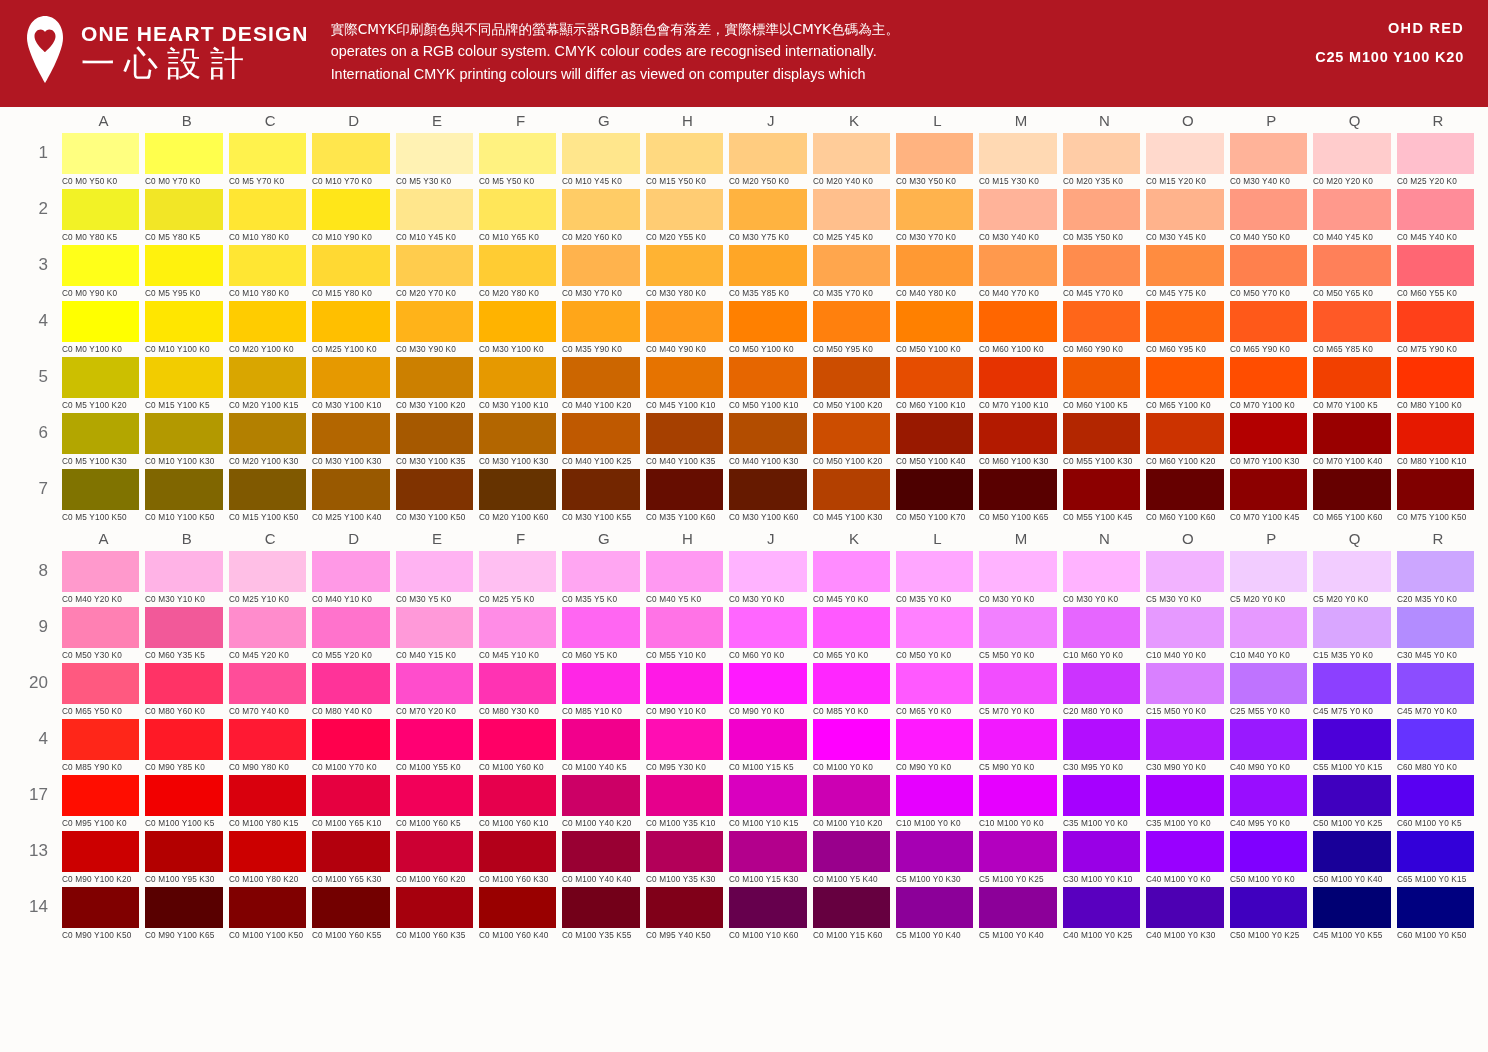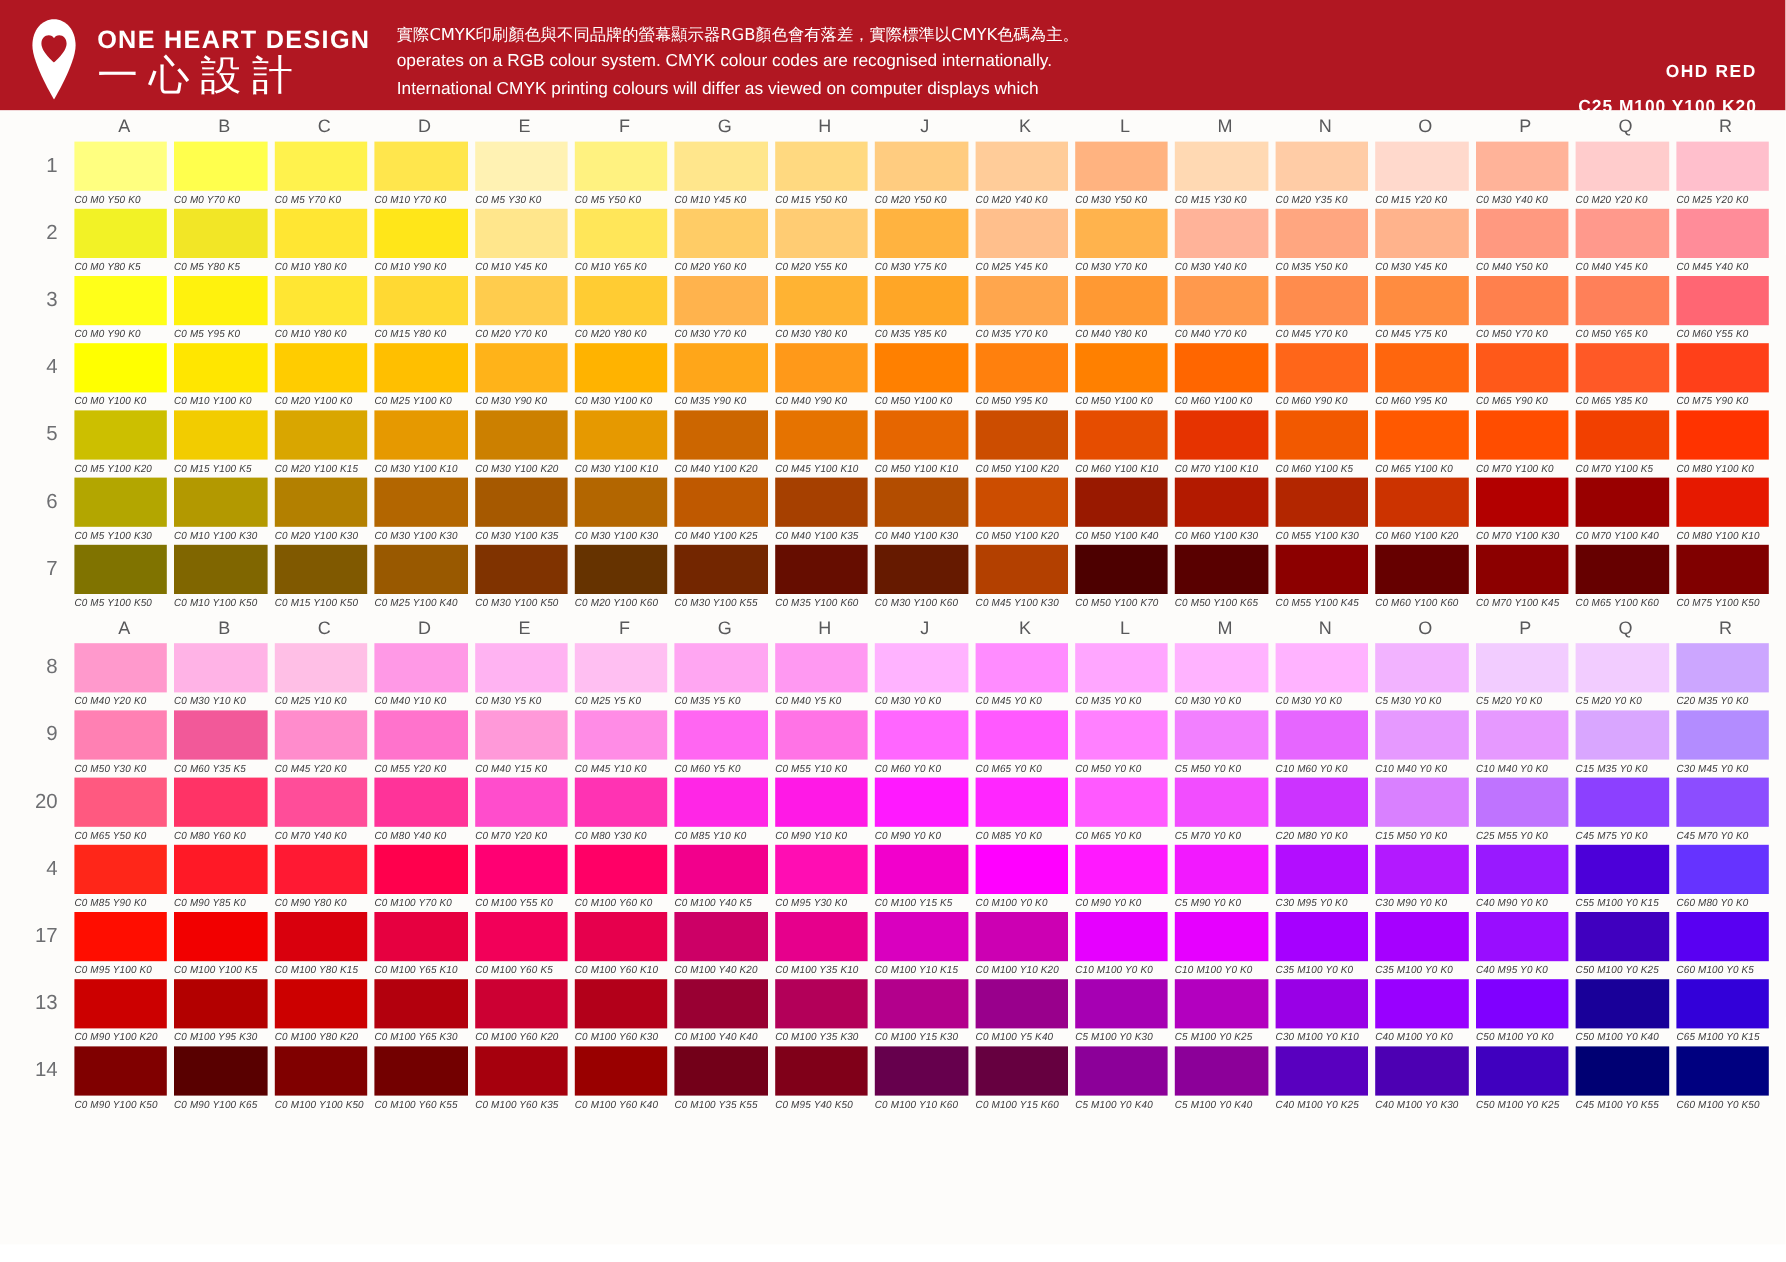--- a/index.html
+++ b/index.html
@@ -9,21 +9,21 @@
     width: 1488px; height: 1052px;
     background: #ffffff;
     font-family: "Liberation Sans", "DejaVu Sans", sans-serif;
     overflow: hidden;
   }
 
   
   #header {
     position: relative;
     width: 1488px;
-    height: 92px;
+    height: 107px;
     background: #b11722;
     color: #ffffff;
     display: flex;
     align-items: flex-start;
   }
   #brand {
     display: flex;
     align-items: center;
     padding: 12px 0 0 22px;
     flex: 0 0 auto;
@@ -59,21 +59,21 @@
     white-space: nowrap;
   }
   #notice .zh {
     font-family: "DejaVu Sans", "Liberation Sans", sans-serif;
     font-size: 13.6px;
   }
 
   #spot {
     flex: 0 0 auto;
     text-align: right;
-    padding: 52px 24px 0 0;
+    padding: 20px 24px 0 0;
     margin-left: auto;
   }
   #spot-name {
     font-size: 14.5px;
     font-weight: bold;
     letter-spacing: 1.3px;
     margin-bottom: 13px;
     white-space: nowrap;
   }
   #spot-code {
@@ -119,21 +119,20 @@
     color: #6d6e71;
     text-align: center;
     padding-top: 10px;
     padding-right: 14px;
     box-sizing: border-box;
     text-align: right;
   }
   .cells {
     flex: 1 1 auto;
     display: flex;
-    font-style: italic;
   }
   .cell {
     flex: 1 1 0;
     padding: 0 6px 0 0;
     min-width: 0;
   }
   .chip {
     height: 41px;
     width: 100%;
     display: block;

